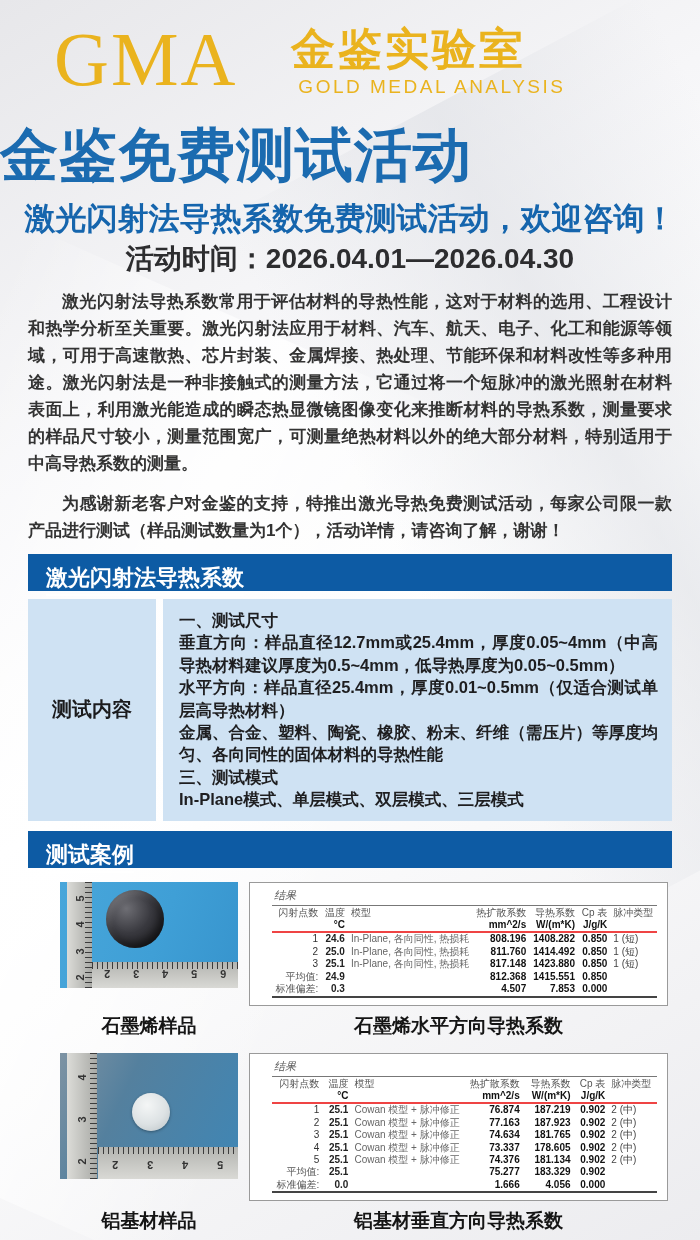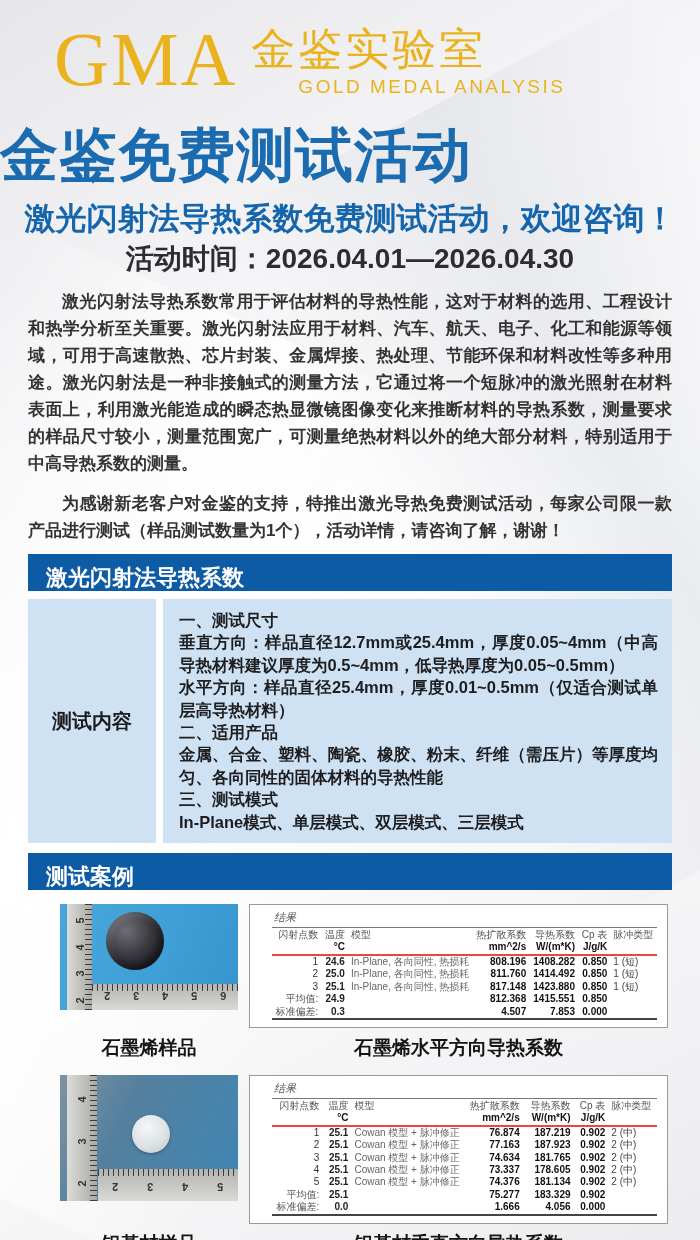--- a/index.html
+++ b/index.html
@@ -10,21 +10,21 @@
   .s1{left:-180px;top:300px;width:560px;height:900px;transform:rotate(24deg);
       background:linear-gradient(90deg,rgba(255,255,255,0) 0%,rgba(255,255,255,.85) 50%,rgba(255,255,255,0) 100%);}
   .s2{right:-160px;top:60px;width:480px;height:800px;transform:rotate(-28deg);
       background:linear-gradient(90deg,rgba(222,224,229,0) 0%,rgba(222,224,229,.6) 50%,rgba(222,224,229,0) 100%);}
   .page>*:not(.bg-swoosh){position:relative;z-index:1;}
 
   
   .logo-row{display:flex;align-items:flex-start;margin:16px 0 0 54px;height:94px;}
   .gma{font-family:"Liberation Serif",serif;font-size:76px;line-height:86px;color:#eab31e;letter-spacing:2px;}
   .logo-right{display:flex;flex-direction:column;margin-left:14px;padding-top:10px;}
-  .logo-cn{font-family:"Liberation Serif",serif;font-weight:400;font-size:44px;line-height:48px;color:#eab31e;letter-spacing:3px;}
+  .logo-cn{font-family:"Liberation Serif",serif;font-weight:700;font-size:44px;line-height:48px;color:#eab31e;letter-spacing:3px;text-align:center;}
   .logo-en{font-family:Liberation Sans, sans-serif;font-size:19px;line-height:24px;color:#eab31e;letter-spacing:2.5px;margin-top:1px;margin-left:47px;}
 
   .title{margin:4px 0 0 0;text-align:left;font-size:58px;line-height:82px;font-weight:900;
          color:#1b6bb0;letter-spacing:1px;}
   .subtitle{margin-top:4px;text-align:center;font-size:31px;line-height:38px;font-weight:800;color:#1565ad;}
   .period{margin-top:4px;text-align:center;font-size:28px;line-height:34px;font-weight:800;color:#2d2d2f;}
 
   .body-p{margin:12px 28px 0 28px;font-size:17px;line-height:27px;color:#333;font-weight:600;
           text-align:justify;text-indent:2em;}
   .body-p+.body-p{margin-top:13px;}
@@ -111,21 +111,20 @@
   <div class="bar">
     <span>激光闪射法导热系数</span>
   </div>
 
   <div class="content-table">
     <div class="cell-label">测试内容</div>
     <div class="cell-body">
         <div class="cline">一、测试尺寸</div>
         <div class="cline">垂直方向：样品直径12.7mm或25.4mm，厚度0.05~4mm（中高导热材料建议厚度为0.5~4mm，低导热厚度为0.05~0.5mm）</div>
         <div class="cline">水平方向：样品直径25.4mm，厚度0.01~0.5mm（仅适合测试单层高导热材料）</div>
-        <div class="cline">二、适用产品</div>
         <div class="cline">金属、合金、塑料、陶瓷、橡胶、粉末、纤维（需压片）等厚度均匀、各向同性的固体材料的导热性能</div>
         <div class="cline">三、测试模式</div>
         <div class="cline">In-Plane模式、单层模式、双层模式、三层模式</div>
       </div>
   </div>
 
   <div class="bar">
     <span>测试案例</span>
   </div>
 

